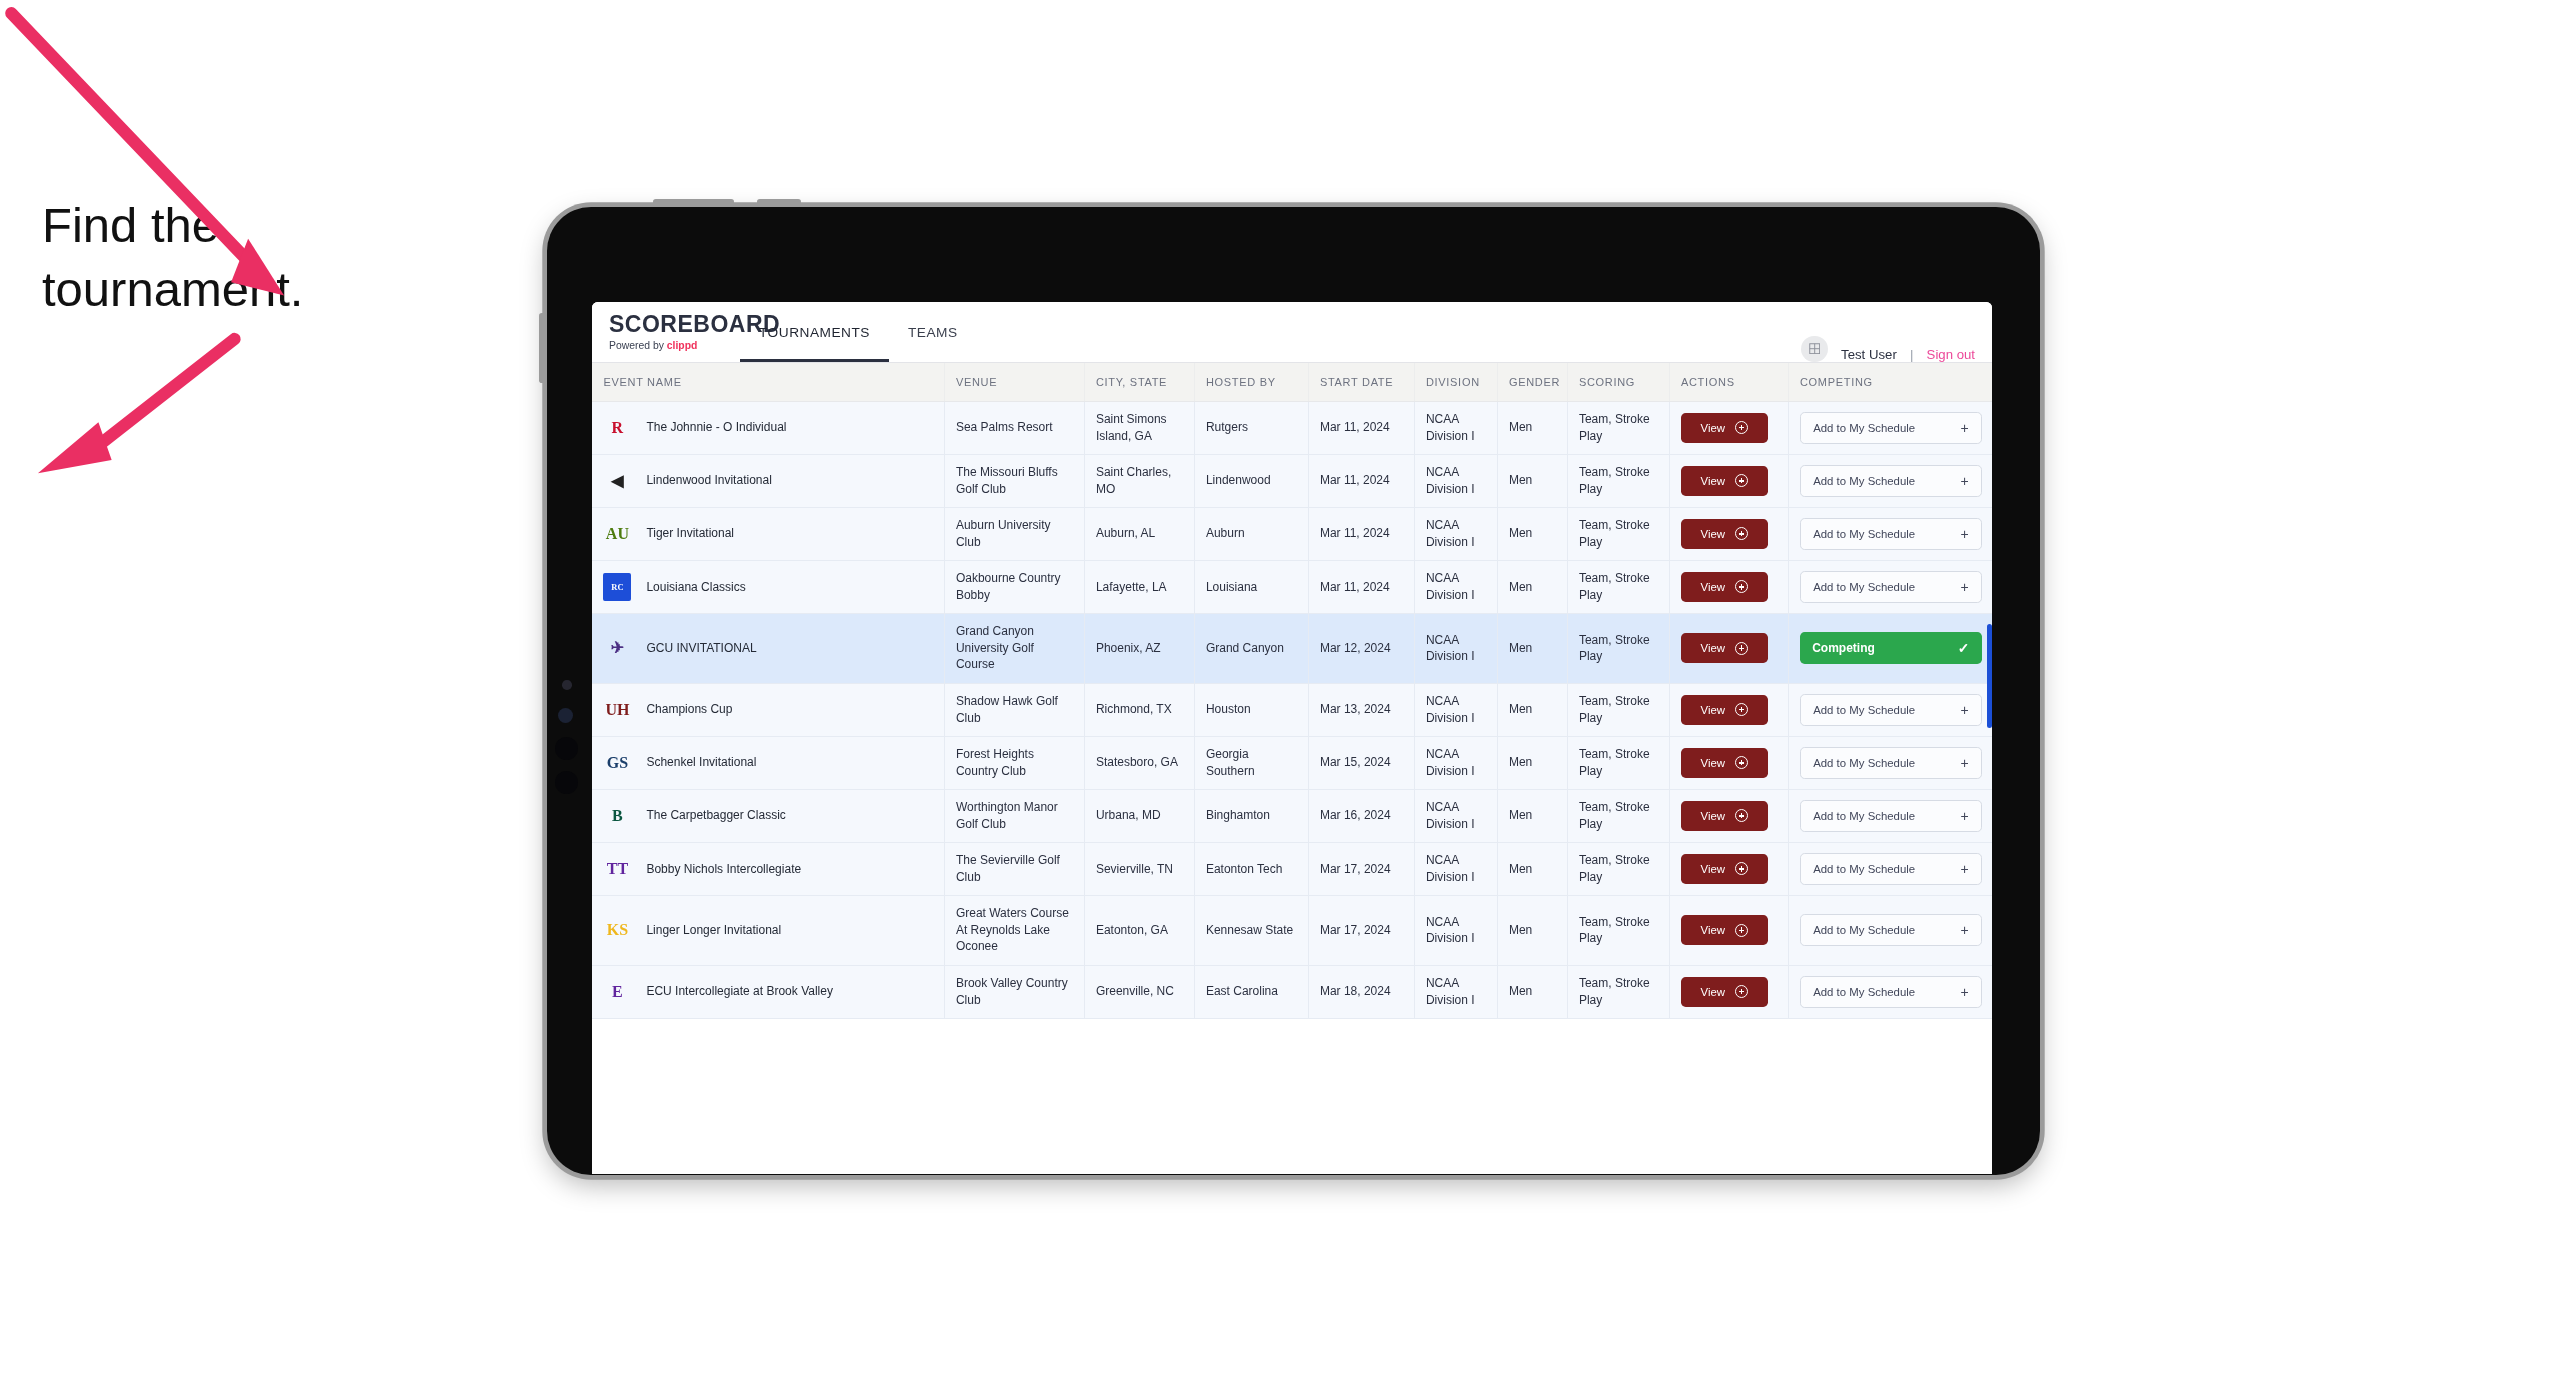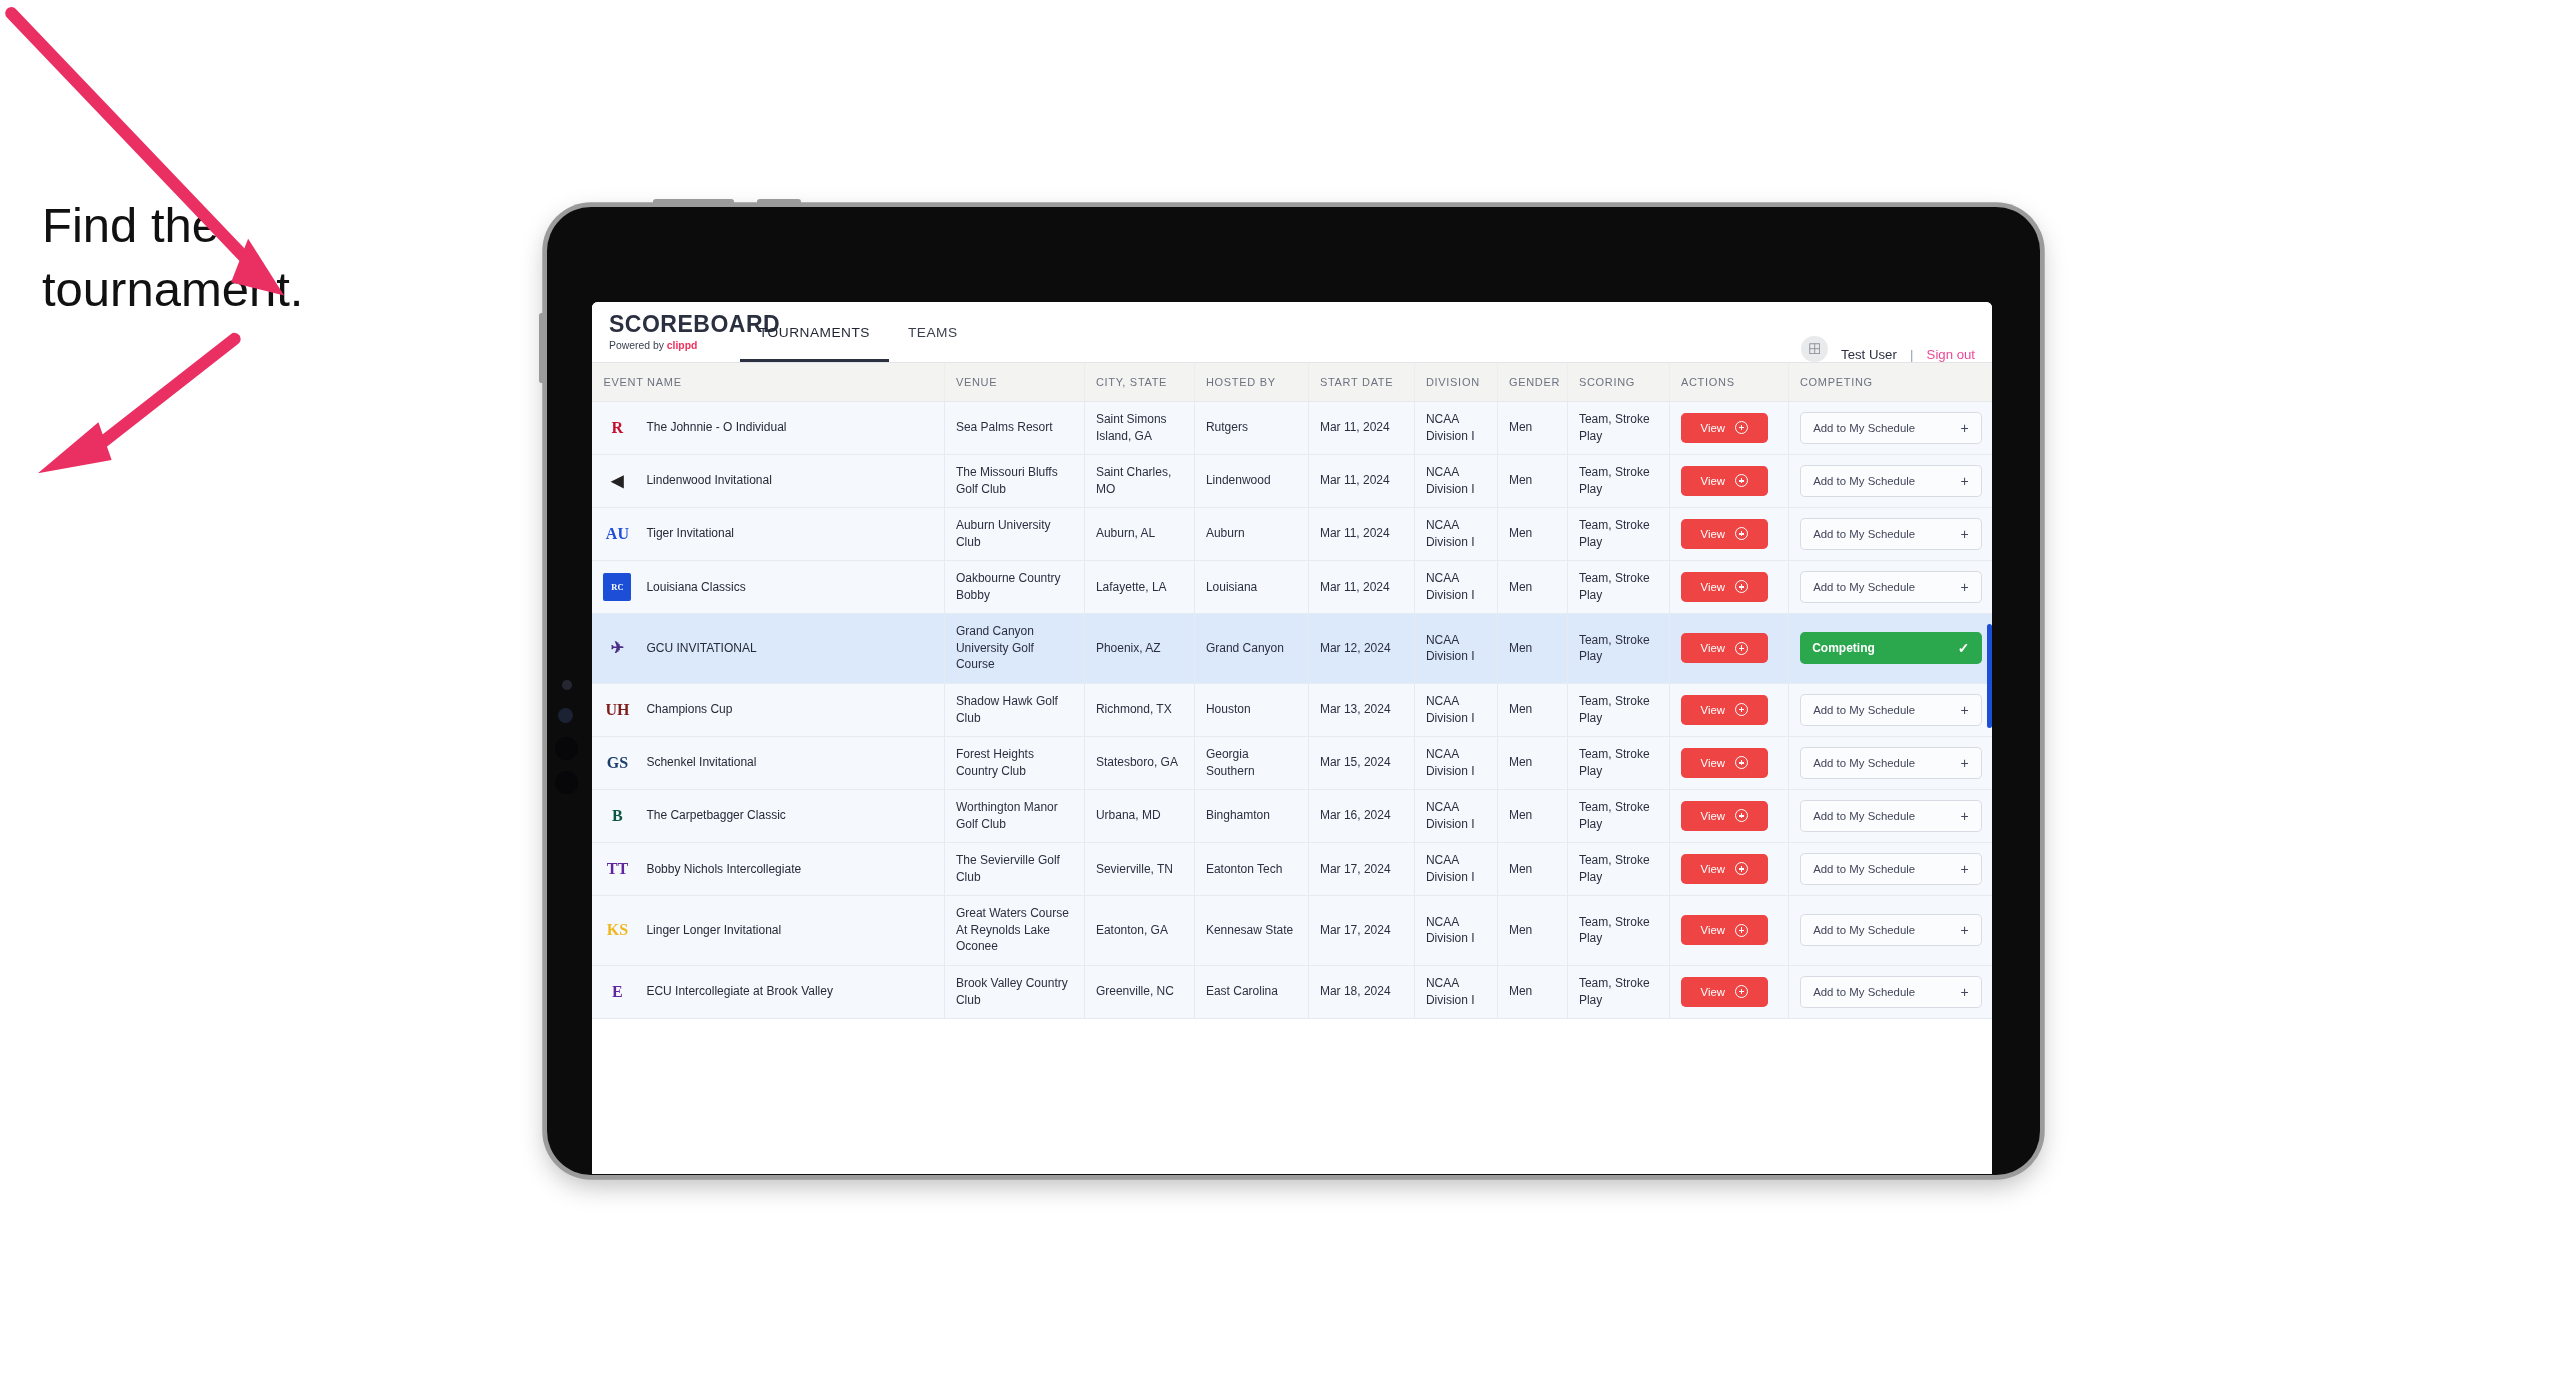--- a/index.html
+++ b/index.html
@@ -135,21 +135,21 @@
   .logo {
     width: 28px; height: 28px; flex:0 0 28px;
     display:flex; align-items:center; justify-content:center;
     font-weight:900; font-size:16px; line-height:1;
     font-family:"Liberation Serif", serif;
   }
   .ev-name { font-size:12px; color:#242a36; }
 
   .btn-view {
     display:inline-flex; align-items:center; justify-content:center; gap:10px;
-    background:#ef4444; color:#ffffff;
+    background:#7f1d1d; color:#ffffff;
     border:none; border-radius:4.7px;
     width: 87px; height: 30px; font-size:11.4px; cursor:pointer;
     font-family:"Liberation Sans", sans-serif;
   }
   .btn-view .circ {
     width:13.2px; height:13.2px; border-radius:50%;
     border:1.3px solid #ffffff; position:relative; display:inline-block;
   }
   .btn-view .circ::before,
   .btn-view .circ::after{
@@ -307,21 +307,21 @@
                 <td class="c-compete">
                   <button class="btn-add">
                     <span>Add to My Schedule</span>
                     <span class="plus">+</span>
                   </button>
                 </td>
               </tr>
               <tr>
                 <td class="c-event">
                   <div class="event-cell">
-                    <span class="logo" style="color: #1d4ed8;">AU</span>
+                    <span class="logo" style="color: #4d7c0f;">AU</span>
                     <span class="ev-name">Tiger Invitational</span>
                   </div>
                 </td>
                 <td class="c-venue">Auburn University Club</td>
                 <td class="c-city">Auburn, AL</td>
                 <td class="c-host">Auburn</td>
                 <td class="c-date">Mar 11, 2024</td>
                 <td class="c-div">NCAA Division I</td>
                 <td class="c-gender">Men</td>
                 <td class="c-scoring">Team, Stroke Play</td>

